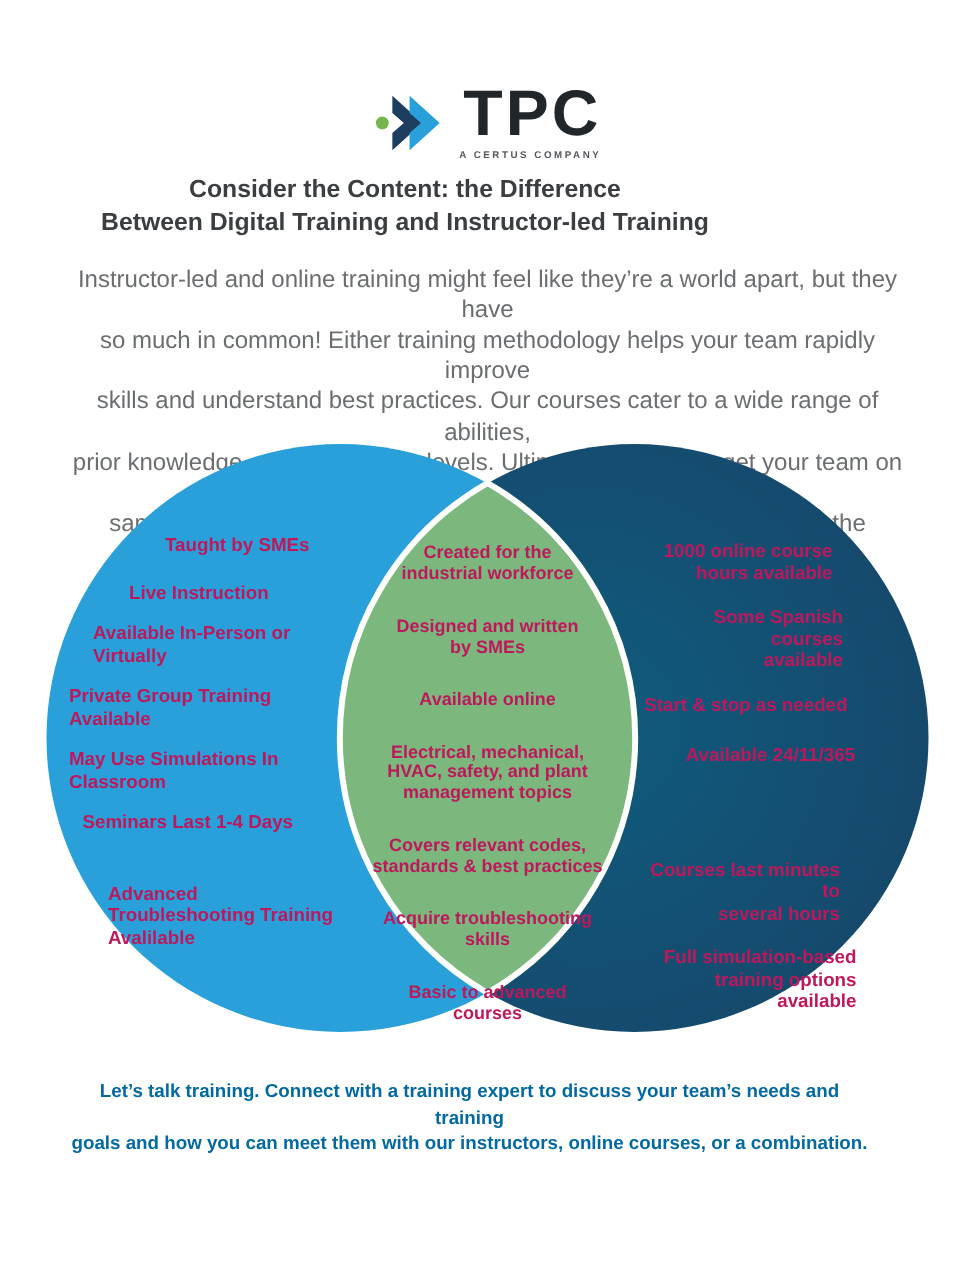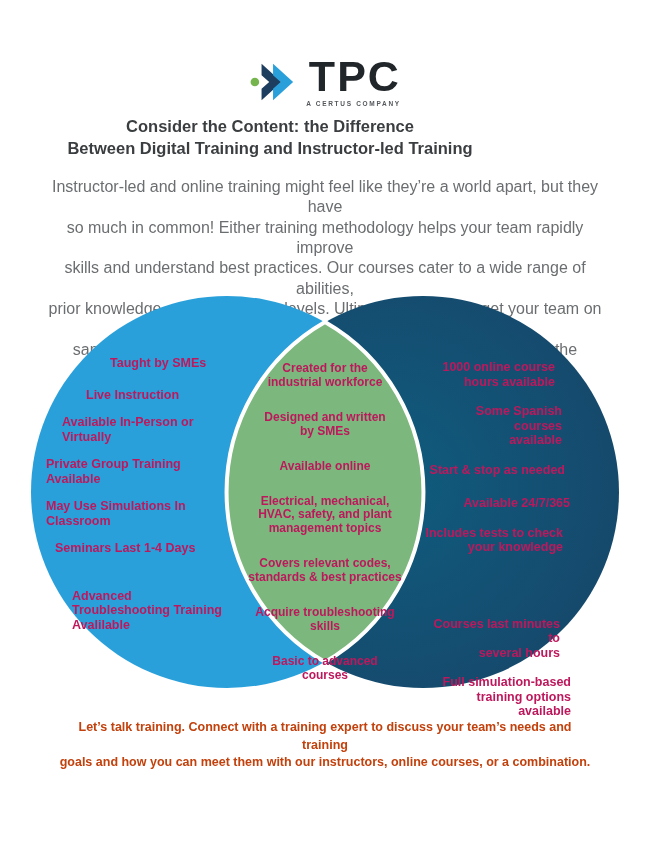--- a/index.html
+++ b/index.html
@@ -31,22 +31,22 @@
   .venn-item{white-space:pre-line;line-height:1.16;}
   .col-left{left:46px;top:66px;width:178px;gap:13px;font-size:12.5px;text-align:left;}
   .col-center{left:233px;top:72px;width:184px;gap:21px;font-size:12px;text-align:center;}
   .col-right{left:425px;top:70px;width:146px;gap:15px;font-size:12.5px;text-align:right;}
   .l1{padding-left:64px;} .l2{padding-left:40px;margin-top:4px;} .l3{padding-left:16px;}
   .l4{padding-left:0;} .l5{padding-left:0;} .l6{padding-left:9px;} .l7{padding-left:26px;margin-top:20px;}
   .r1{padding-right:16px;} .r2{padding-right:9px;} .r3{padding-right:6px;}
   .r4{padding-right:1px;margin-top:4px;} .r5{padding-right:8px;} .r6{padding-right:11px;margin-top:47px;} .r7{padding-right:0;}
   
   .cta{
-    position:absolute;top:719px;left:55px;width:540px;margin:0;
-    text-align:center;font-size:12.5px;font-weight:bold;color:#c2410c;
+    position:absolute;top:719px;left:43px;width:540px;margin:0;
+    text-align:center;font-size:12.5px;font-weight:bold;color:#0369a1;
     line-height:1.4;white-space:pre-line;
   }
 </style>
 </head>
 <body>
 
 <header class="logo-header">
   <div class="logo">
     <svg width="50" height="44" viewBox="0 0 50 46" aria-hidden="true">
       <circle cx="5" cy="23" r="4.5" fill="#76b54d"></circle>
@@ -113,23 +113,21 @@
     <div class="venn-item">Basic to advanced
 courses</div>
   </div>
 
   <div class="venn-col col-right">
     <div class="venn-item r1">1000 online course
 hours available</div>
     <div class="venn-item r2">Some Spanish courses
 available</div>
     <div class="venn-item r3">Start &amp; stop as needed</div>
-    <div class="venn-item r4">Available 24/7/365</div>
-    <div class="venn-item r5">Includes tests to check
-your knowledge</div>
+    <div class="venn-item r4">Available 24/11/365</div>
     <div class="venn-item r6">Courses last minutes to
 several hours</div>
     <div class="venn-item r7">Full simulation-based
 training options available</div>
   </div>
 </div>
 
 <p class="cta">Let’s talk training. Connect with a training expert to discuss your team’s needs and training
 goals and how you can meet them with our instructors, online courses, or a combination.</p>
 

